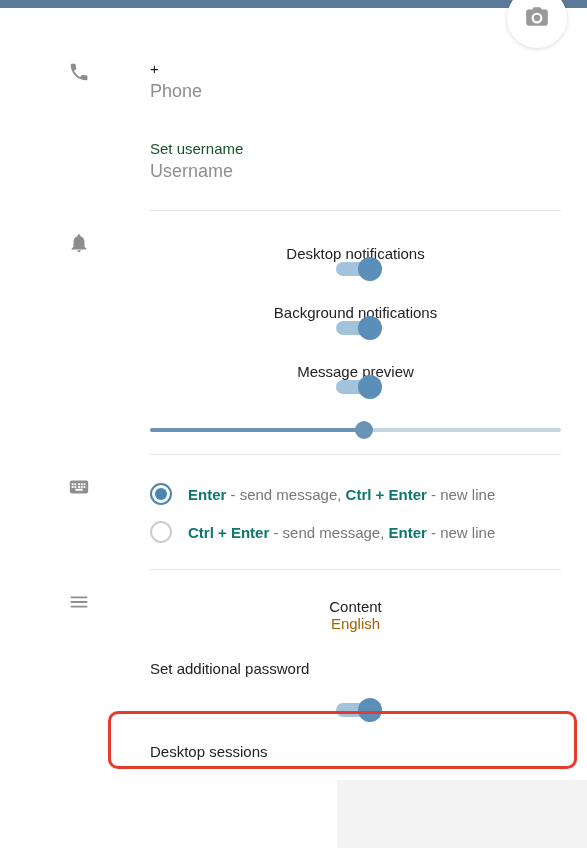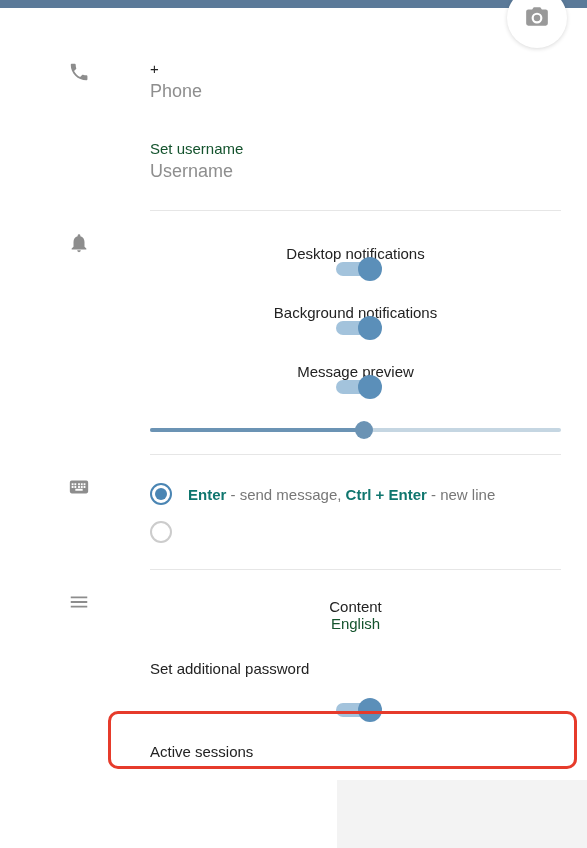--- a/index.html
+++ b/index.html
@@ -125,21 +125,21 @@
   }
   .radio.checked::after {
     content: "";
     position: absolute;
     top: 3px; left: 3px; right: 3px; bottom: 3px;
     border-radius: 50%;
     background: #4a85b3;
   }
   .radio-label b { color: #0f766e; }
   .radio-label { color: #777; }
-  .lang-val { color: #14532d; }
+  .lang-val { color: #a16207; }
   .setting-item { padding: 12px 0; }
   .menu-icon-path { fill: #8d8d8d; }
   .highlight-frame {
     position: absolute;
     border: 3px solid #e63b2b;
     border-radius: 10px;
     left: 108px;
     right: 10px;
     top: 711px;
     height: 58px;
@@ -229,20 +229,23 @@
     </div>
     <div class="main-col">
       <div class="radio-row">
         <div class="radio checked"></div>
         <span class="radio-label">
           <b>Enter</b><span> - send message, </span><b>Ctrl + Enter</b><span> - new line</span>
         </span>
       </div>
       <div class="radio-row">
         <div class="radio"></div>
+        <span class="radio-label">
+          <b>Ctrl + Enter</b><span> - send message, </span><b>Enter</b><span> - new line</span>
+        </span>
       </div>
       <hr class="divider" style="margin-top:18px">
     </div>
   </div>
 
   <div class="section">
     <div class="icon-col">
       <span>
         <svg viewBox="0 0 24 24">
             <path class="menu-icon-path" d="M3 6h18v2H3V6zm0 5h18v2H3v-2zm0 5h18v2H3v-2z"></path>
@@ -254,21 +257,21 @@
         <span>Content</span>
         <span class="lang-val">English</span>
       </div>
       <div class="setting-item">
         <span>Set additional password</span>
       </div>
       <div class="spaced-row">
         <div class="toggle"></div>
       </div>
       <div class="setting-item">
-        <span>Active sessions</span>
+        <span>Desktop sessions</span>
       </div>
     </div>
   </div>
 
 </div>
 
 <div class="faded-block"></div>
 <div class="highlight-frame"></div>
 
 </body></html>

